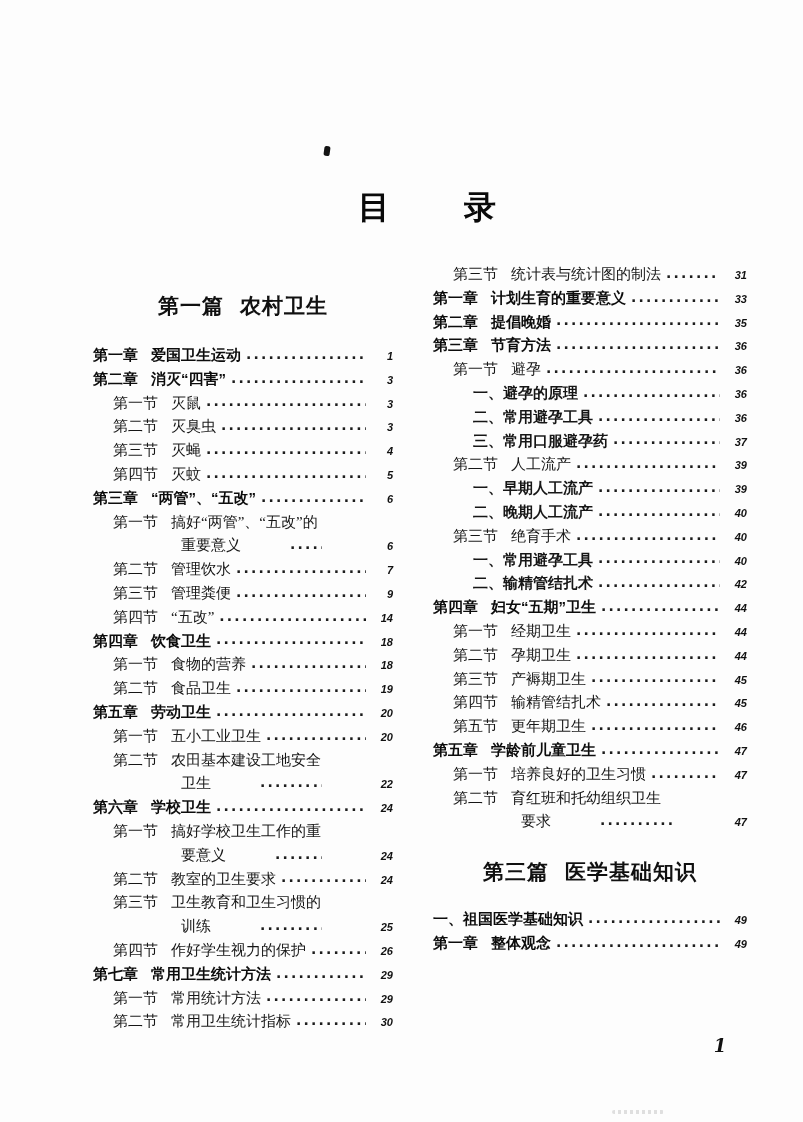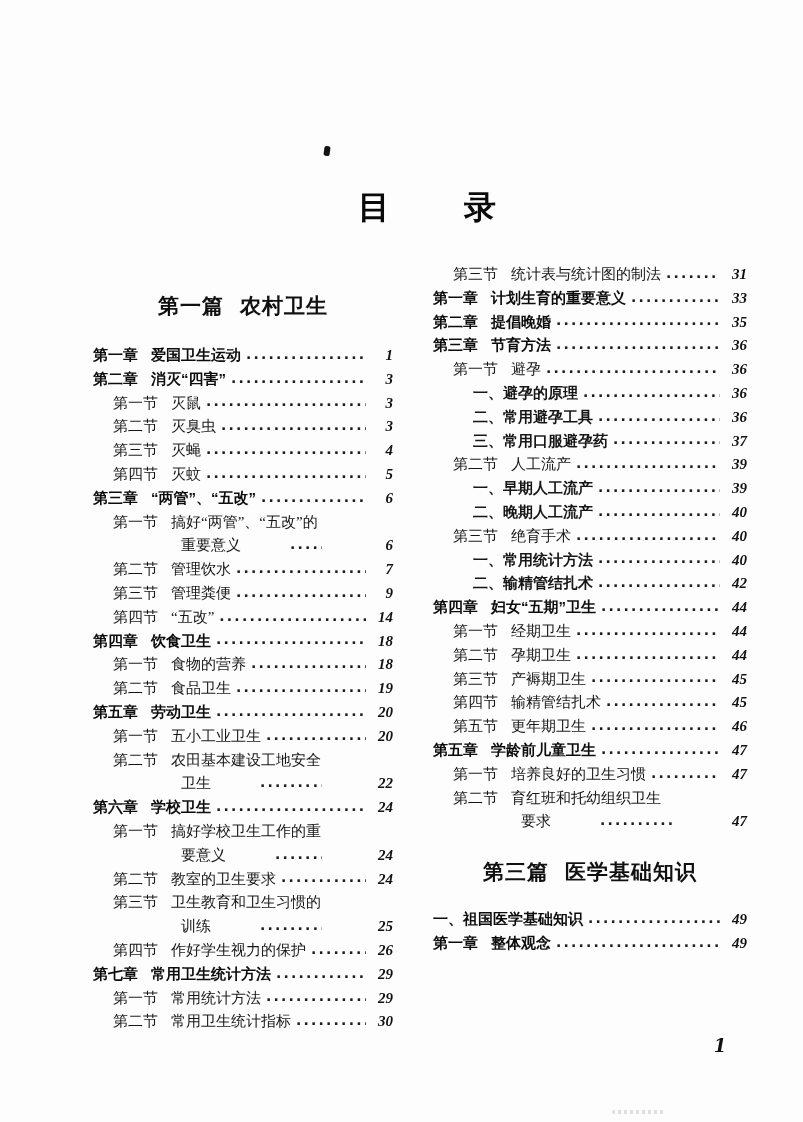--- a/index.html
+++ b/index.html
@@ -64,22 +64,22 @@
     font-size:14px; font-weight:bold;
     letter-spacing:2.2px;
     line-height:1;
     color:#1c1c1c;
     font-family:"DejaVu Sans", sans-serif;
   }
   .toc-page {
     flex:0 0 auto;
     min-width:24px; text-align:right;
     font-style:italic; font-weight:600;
-    font-family:Liberation Serif, serif;
-    font-size:15px;
+    font-family:Liberation Sans, sans-serif;
+    font-size:11px;
     color:#111;
   }
   .page-number {
     position:absolute; top:1035px; left:700px;
     width:40px; text-align:center;
     font-style:italic; font-weight:bold;
     font-family:"DejaVu Serif", serif;
     font-size:18px; color:#111;
   }
   .speck {
@@ -336,21 +336,21 @@
         <span class="toc-dots">····························································</span>
         <span class="toc-page">40</span>
       </div>
       <div class="toc-row lvl-section">
         <span class="toc-label">第三节</span>
         <span class="toc-title">绝育手术</span>
         <span class="toc-dots">····························································</span>
         <span class="toc-page">40</span>
       </div>
       <div class="toc-row lvl-sub">
-        <span class="toc-title">一、常用统计方法</span>
+        <span class="toc-title">一、常用避孕工具</span>
         <span class="toc-dots">····························································</span>
         <span class="toc-page">40</span>
       </div>
       <div class="toc-row lvl-sub">
         <span class="toc-title">二、输精管结扎术</span>
         <span class="toc-dots">····························································</span>
         <span class="toc-page">42</span>
       </div>
       <div class="toc-row lvl-chapter">
         <span class="toc-label">第四章</span>

